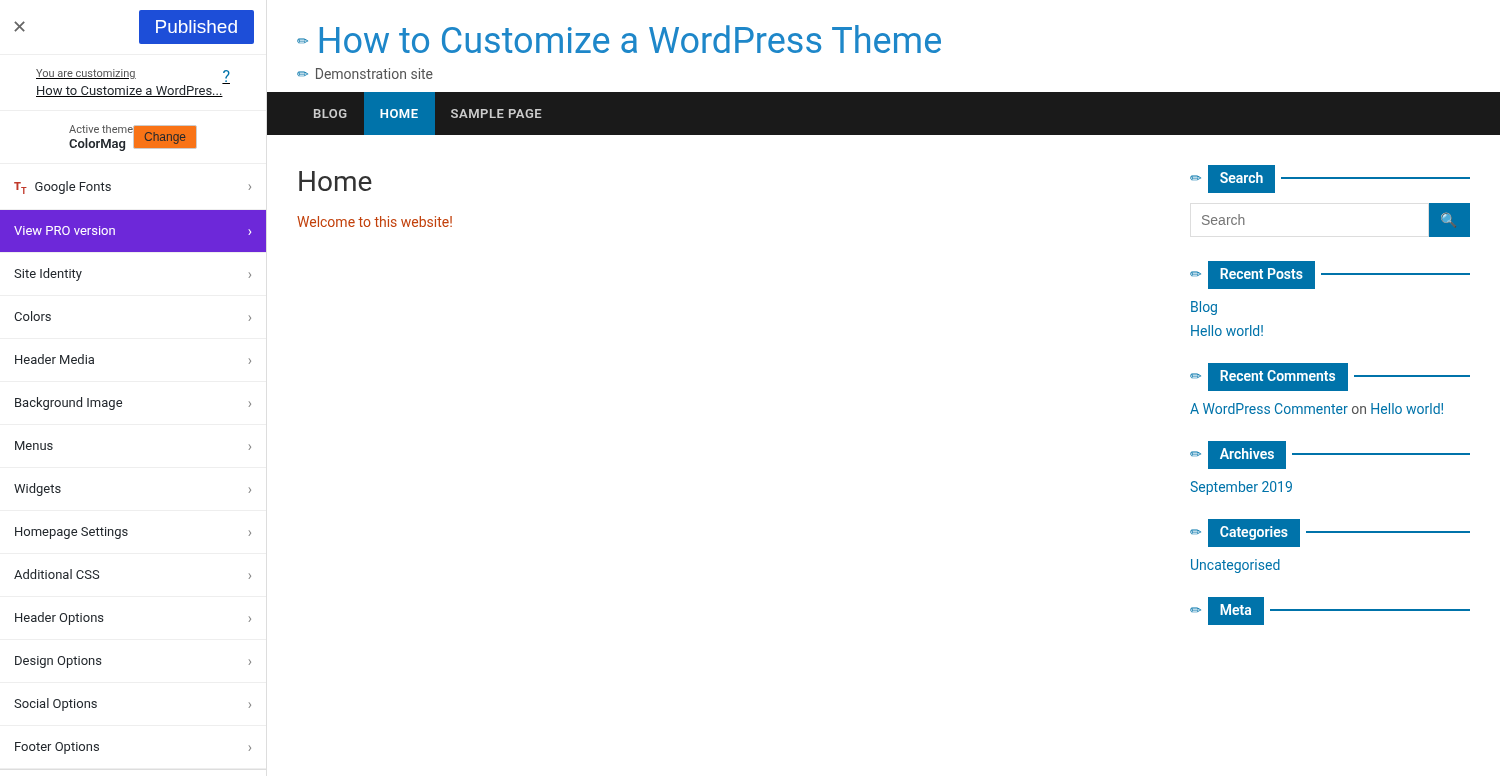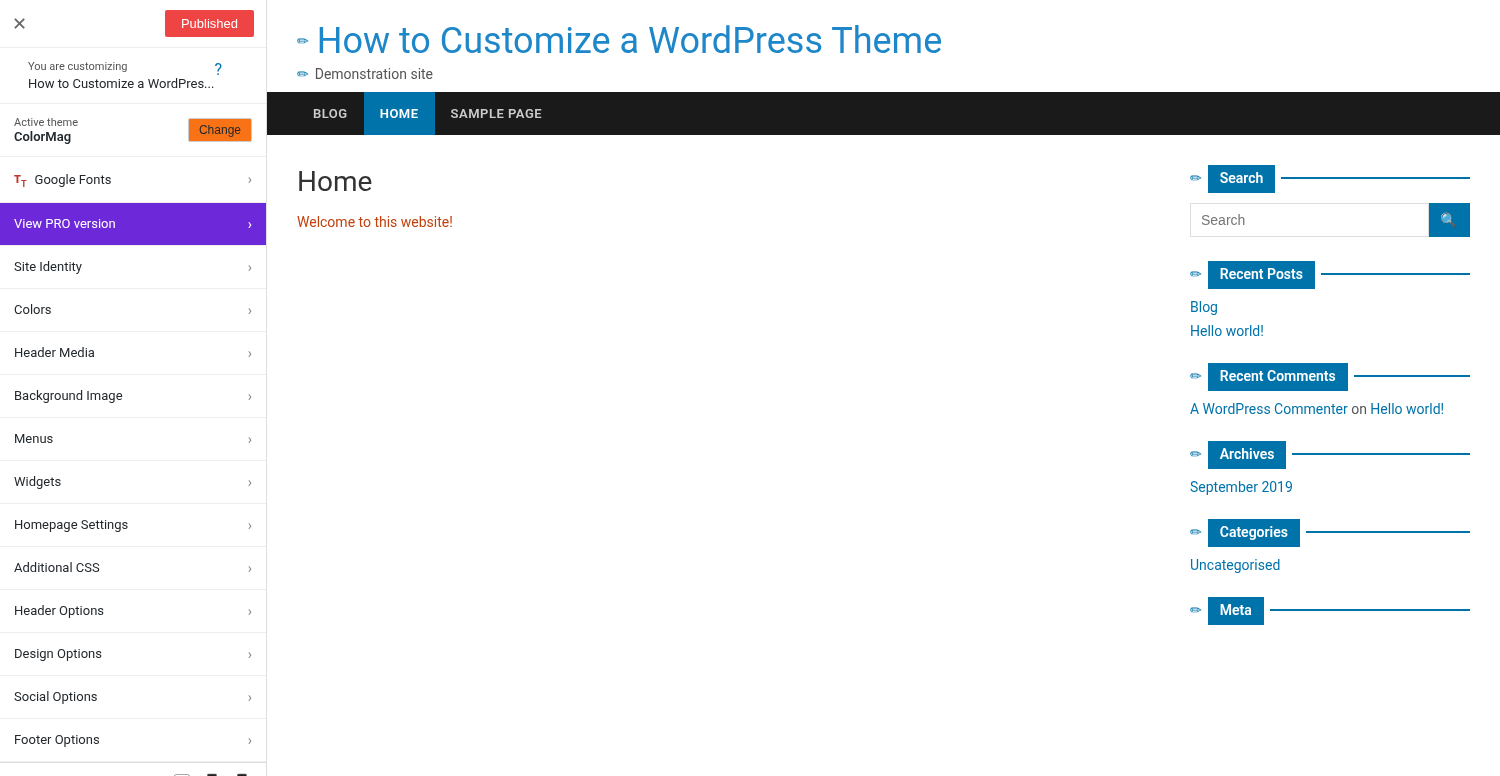--- a/index.html
+++ b/index.html
@@ -29,35 +29,36 @@
     .close-btn {
       background: none;
       border: none;
       font-size: 18px;
       cursor: pointer;
       color: #666;
       line-height: 1;
     }
 
     .published-btn {
-      background: #ef4444;
+      background: #1d4ed8;
       color: #fff;
       border: none;
       padding: 6px 16px;
       border-radius: 2px;
       cursor: pointer;
-      font-size: 13px;
+      font-size: 19px;
     }
 
     .customizing-section {
       padding: 12px 28px;
       border-bottom: 1px solid #eee;
       display: flex;
       align-items: flex-start;
-      justify-content: flex-start;
+      justify-content: center;
+      text-decoration: underline;
     }
 
     .customizing-label {
       font-size: 11px;
       color: #555;
       margin-bottom: 3px;
     }
 
     .customizing-title {
       font-size: 13px;
@@ -68,21 +69,21 @@
       color: #0073aa;
       font-size: 16px;
       cursor: pointer;
     }
 
     .active-theme-section {
       padding: 12px 14px;
       border-bottom: 1px solid #eee;
       display: flex;
       align-items: center;
-      justify-content: space-between;
+      justify-content: center;
     }
 
     .active-theme-label {
       font-size: 11px;
       color: #555;
     }
 
     .active-theme-name {
       font-size: 13px;
       color: #23282d;

